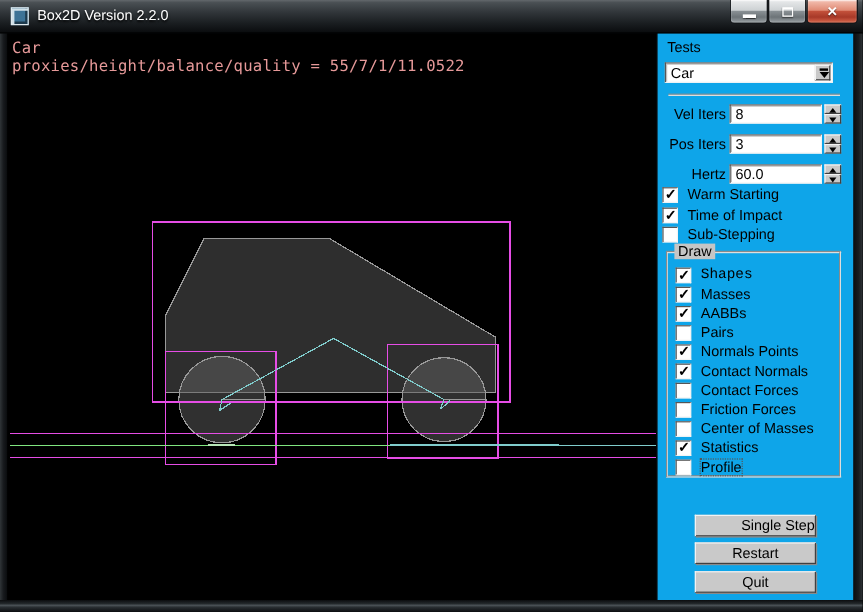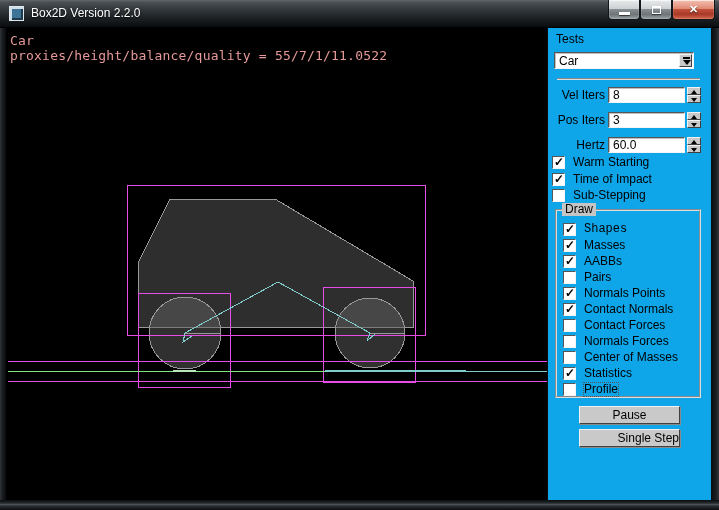--- a/index.html
+++ b/index.html
@@ -237,31 +237,32 @@
         <span class="mark">✓</span>
       </div>
     <div class="plabel" style="left:36px;top:275px;">Contact Normals</div>
     <div class="cb" style="left:15px;top:291px;">
         <span class="mark"></span>
       </div>
     <div class="plabel" style="left:36px;top:291px;">Contact Forces</div>
     <div class="cb" style="left:15px;top:307px;">
         <span class="mark"></span>
       </div>
-    <div class="plabel" style="left:36px;top:307px;">Normals Forces</div>
+    <div class="plabel" style="left:36px;top:307px;">Friction Forces</div>
     <div class="cb" style="left:15px;top:323px;">
         <span class="mark"></span>
       </div>
     <div class="plabel" style="left:36px;top:323px;">Center of Masses</div>
     <div class="cb" style="left:15px;top:339px;">
         <span class="mark">✓</span>
       </div>
     <div class="plabel" style="left:36px;top:339px;">Statistics</div>
     <div class="cb" style="left:15px;top:355px;">
         <span class="mark"></span>
       </div>
     <div class="plabel focus-dotted" style="left:36px;top:355px;">Profile</div>
 
-    <div class="btn" style="top:378px;">Pause</div>
     <div class="btn" style="top:401px;text-align:right;">Single Step</div>
+    <div class="btn" style="top:424px;">Restart</div>
+    <div class="btn" style="top:448px;">Quit</div>
   </div>
 
 </div>
 
 </body></html>

